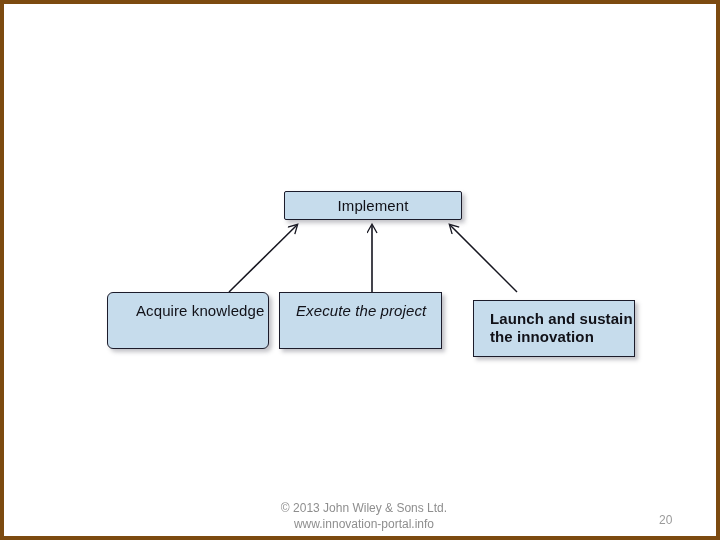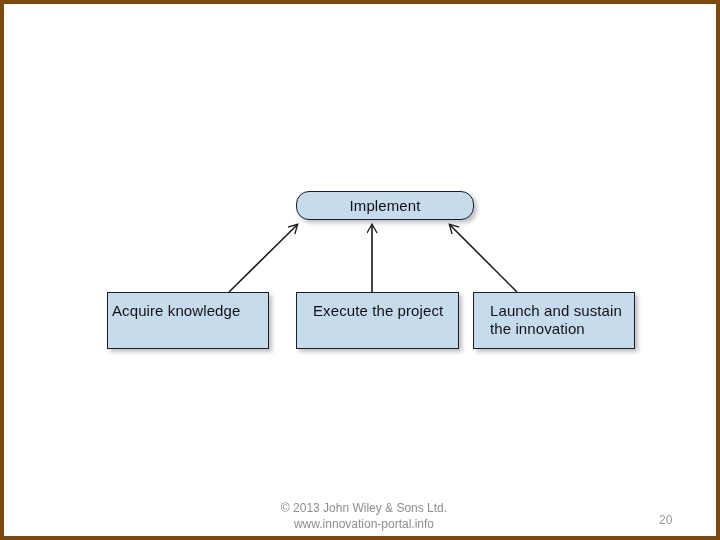--- a/index.html
+++ b/index.html
@@ -34,46 +34,48 @@
     font-size: 15px;
     line-height: 1.18;
     letter-spacing: 0.1px;
     z-index: 3;
   }
   #node-implement {
     left: 280px;
     top: 187px;
     width: 178px;
     height: 29px;
-    border-radius: 13px;
+    border-radius: 2px;
     display: flex;
     align-items: center;
     justify-content: center;
-    margin-left: 12px;
   }
   #node-acquire {
     left: 103px;
     top: 288px;
     width: 162px;
     height: 57px;
-    padding: 9px 0 0 4px;
+    padding: 9px 0 0 28px;
+    border-radius: 6px;
   }
   #node-execute {
-    left: 292px;
+    left: 275px;
     top: 288px;
     width: 163px;
     height: 57px;
     padding: 9px 0 0 16px;
+    font-style: italic;
   }
   #node-launch {
     left: 469px;
-    top: 288px;
+    top: 296px;
     width: 162px;
     height: 57px;
     padding: 9px 0 0 16px;
+    font-weight: bold;
   }
   .node-label { white-space: pre-line; }
   #footer {
     position: absolute;
     left: 0;
     top: 497px;
     width: 720px;
     text-align: center;
     color: #8e8e8e;
     font-size: 12px;

